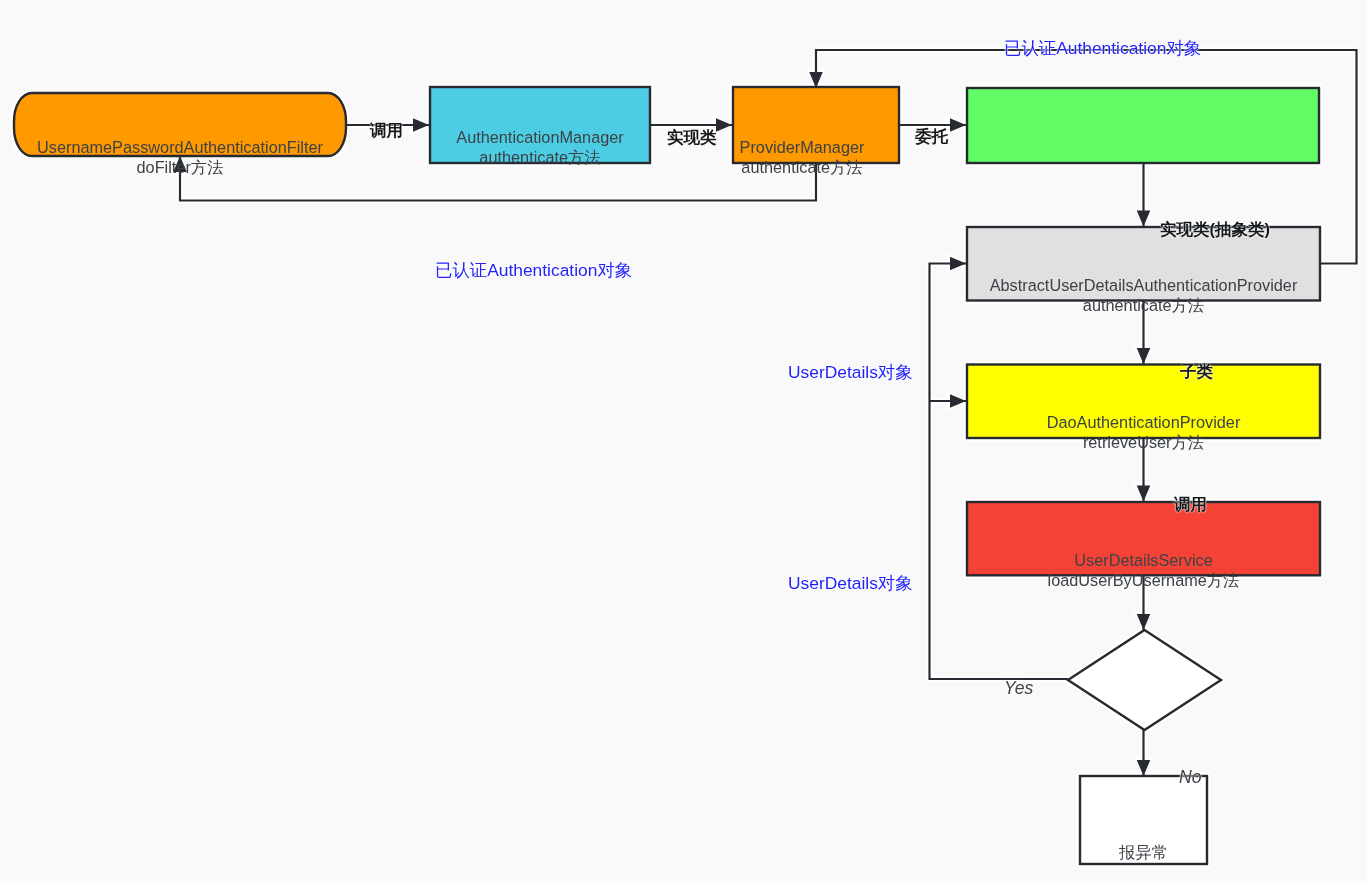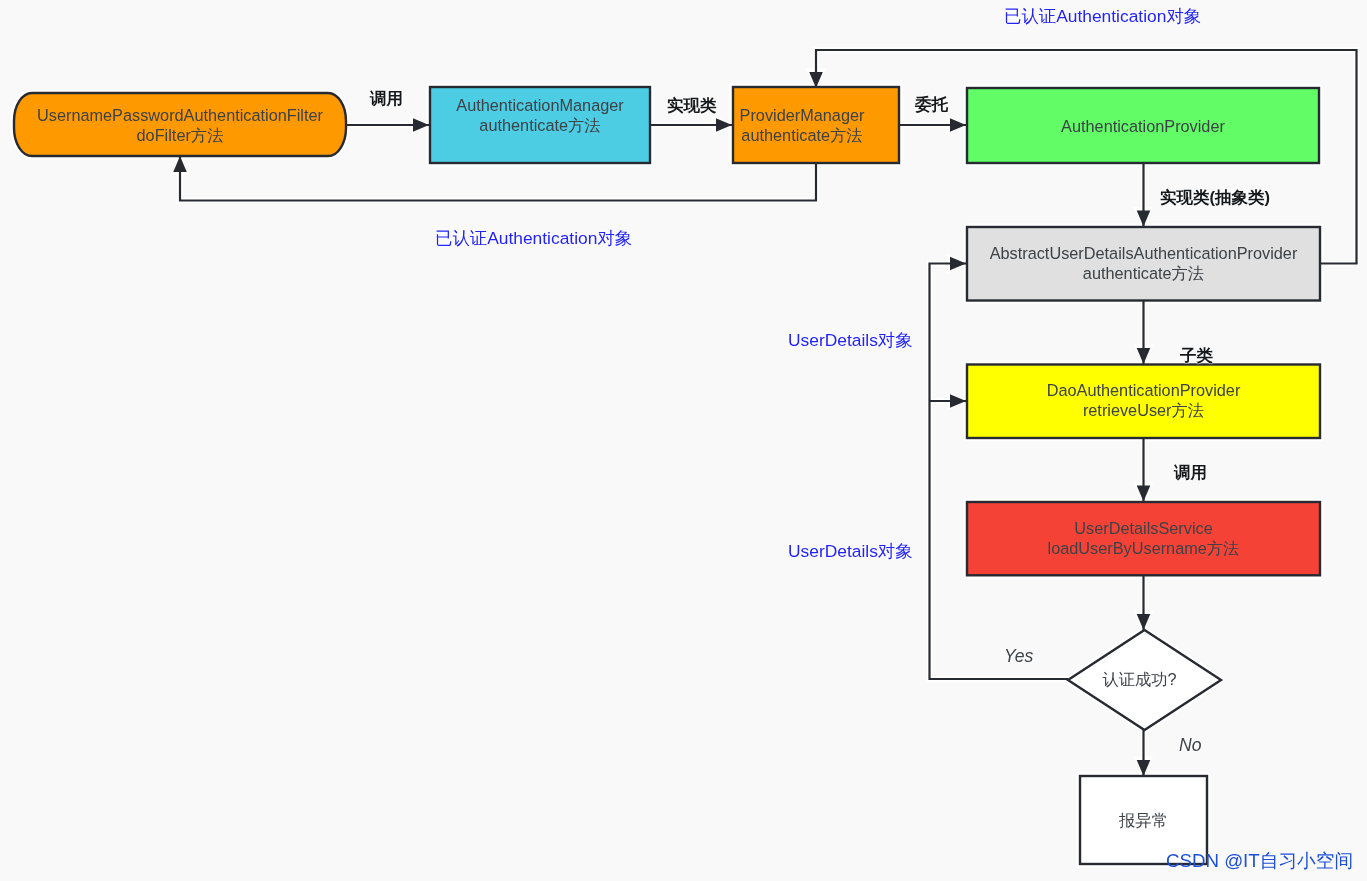--- a/index.html
+++ b/index.html
@@ -4,21 +4,21 @@
 <title>Spring Security Authentication Flow</title>
 <style>
   html, body { margin:0; padding:0; }
   body {
     width:1367px; height:881px;
     background:#f9f9f9;
     font-family:"Liberation Sans", sans-serif;
     overflow:hidden;
   }
   #canvas { position:relative; width:1367px; height:881px; }
-  .nodetext, .edgelabel, .note, .watermark { transform:translateZ(0); }
+  .nodetext, .edgelabel, .note, .watermark { transform:translateZ(0);margin-top:32px; }
   svg#shapes { position:absolute; left:0; top:0; width:1367px; height:881px; }
   .nodetext {
     position:absolute;
     display:flex;
     flex-direction:column;
     align-items:center;
     justify-content:center;
     text-align:center;
     color:#3d4247;
     font-size:16.3px;
@@ -127,47 +127,41 @@
   <div>doFilter方法</div>
 </div>
 <div class="nodetext" style="left:430px;top:87px;width:220px;height:56px;">
   <div>AuthenticationManager</div>
   <div>authenticate方法</div>
 </div>
 <div class="nodetext" style="left:733px;top:87px;width:138px;height:76px;">
   <div>ProviderManager</div>
   <div>authenticate方法</div>
 </div>
-<div class="nodetext" style="left:967px;top:88px;width:352px;height:75px;">
-  <div>AuthenticationProvider</div>
-</div>
 <div class="nodetext" style="left:967px;top:226px;width:353px;height:74px;">
   <div>AbstractUserDetailsAuthenticationProvider</div>
   <div>authenticate方法</div>
 </div>
 <div class="nodetext" style="left:967px;top:363px;width:353px;height:73px;">
   <div>DaoAuthenticationProvider</div>
   <div>retrieveUser方法</div>
 </div>
 <div class="nodetext" style="left:967px;top:501px;width:353px;height:74px;">
   <div>UserDetailsService</div>
   <div>loadUserByUsername方法</div>
 </div>
-<div class="nodetext" style="left:1063px;top:629px;width:153px;height:100px;">
-  <div>认证成功?</div>
-</div>
 <div class="nodetext" style="left:1080px;top:776px;width:127px;height:88px;">
   <div>报异常</div>
 </div>
 
 <div class="edgelabel" style="left:370px;top:89px;">调用</div>
 <div class="edgelabel" style="left:667px;top:96px;">实现类</div>
 <div class="edgelabel" style="left:915px;top:95px;">委托</div>
 <div class="edgelabel" style="left:1160px;top:188px;">实现类(抽象类)</div>
-<div class="edgelabel" style="left:1180px;top:346px;">子类</div>
+<div class="edgelabel" style="left:1180px;top:330px;">子类</div>
 <div class="edgelabel" style="left:1174px;top:463px;">调用</div>
 <div class="edgelabel plain" style="left:1004px;top:647px;">Yes</div>
 <div class="edgelabel plain" style="left:1179px;top:736px;">No</div>
 
 <div class="note" style="left:1004px;top:6px;">已认证Authentication对象</div>
 <div class="note" style="left:435px;top:228px;">已认证Authentication对象</div>
 <div class="note" style="left:788px;top:330px;">UserDetails对象</div>
 <div class="note" style="left:788px;top:541px;">UserDetails对象</div>
 
 <div class="watermark" style="left:1166px;top:848px;">CSDN @IT自习小空间</div>

